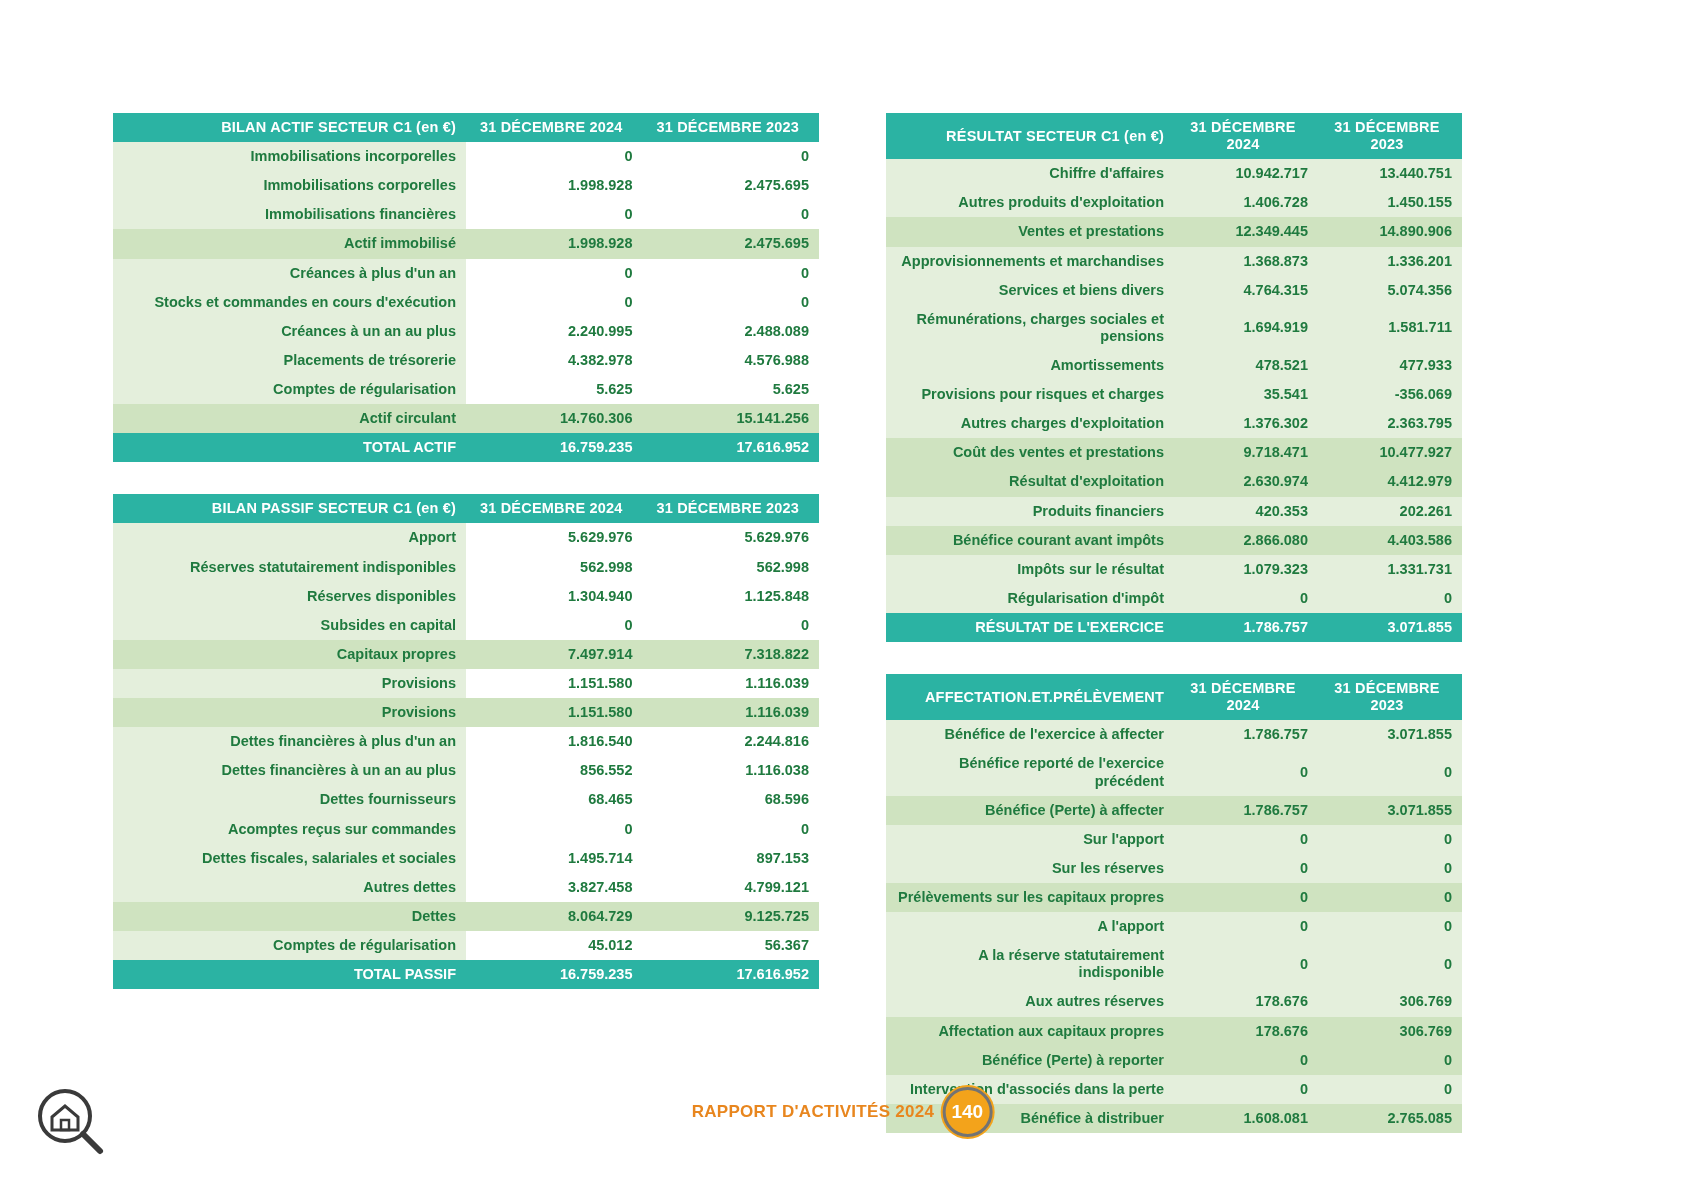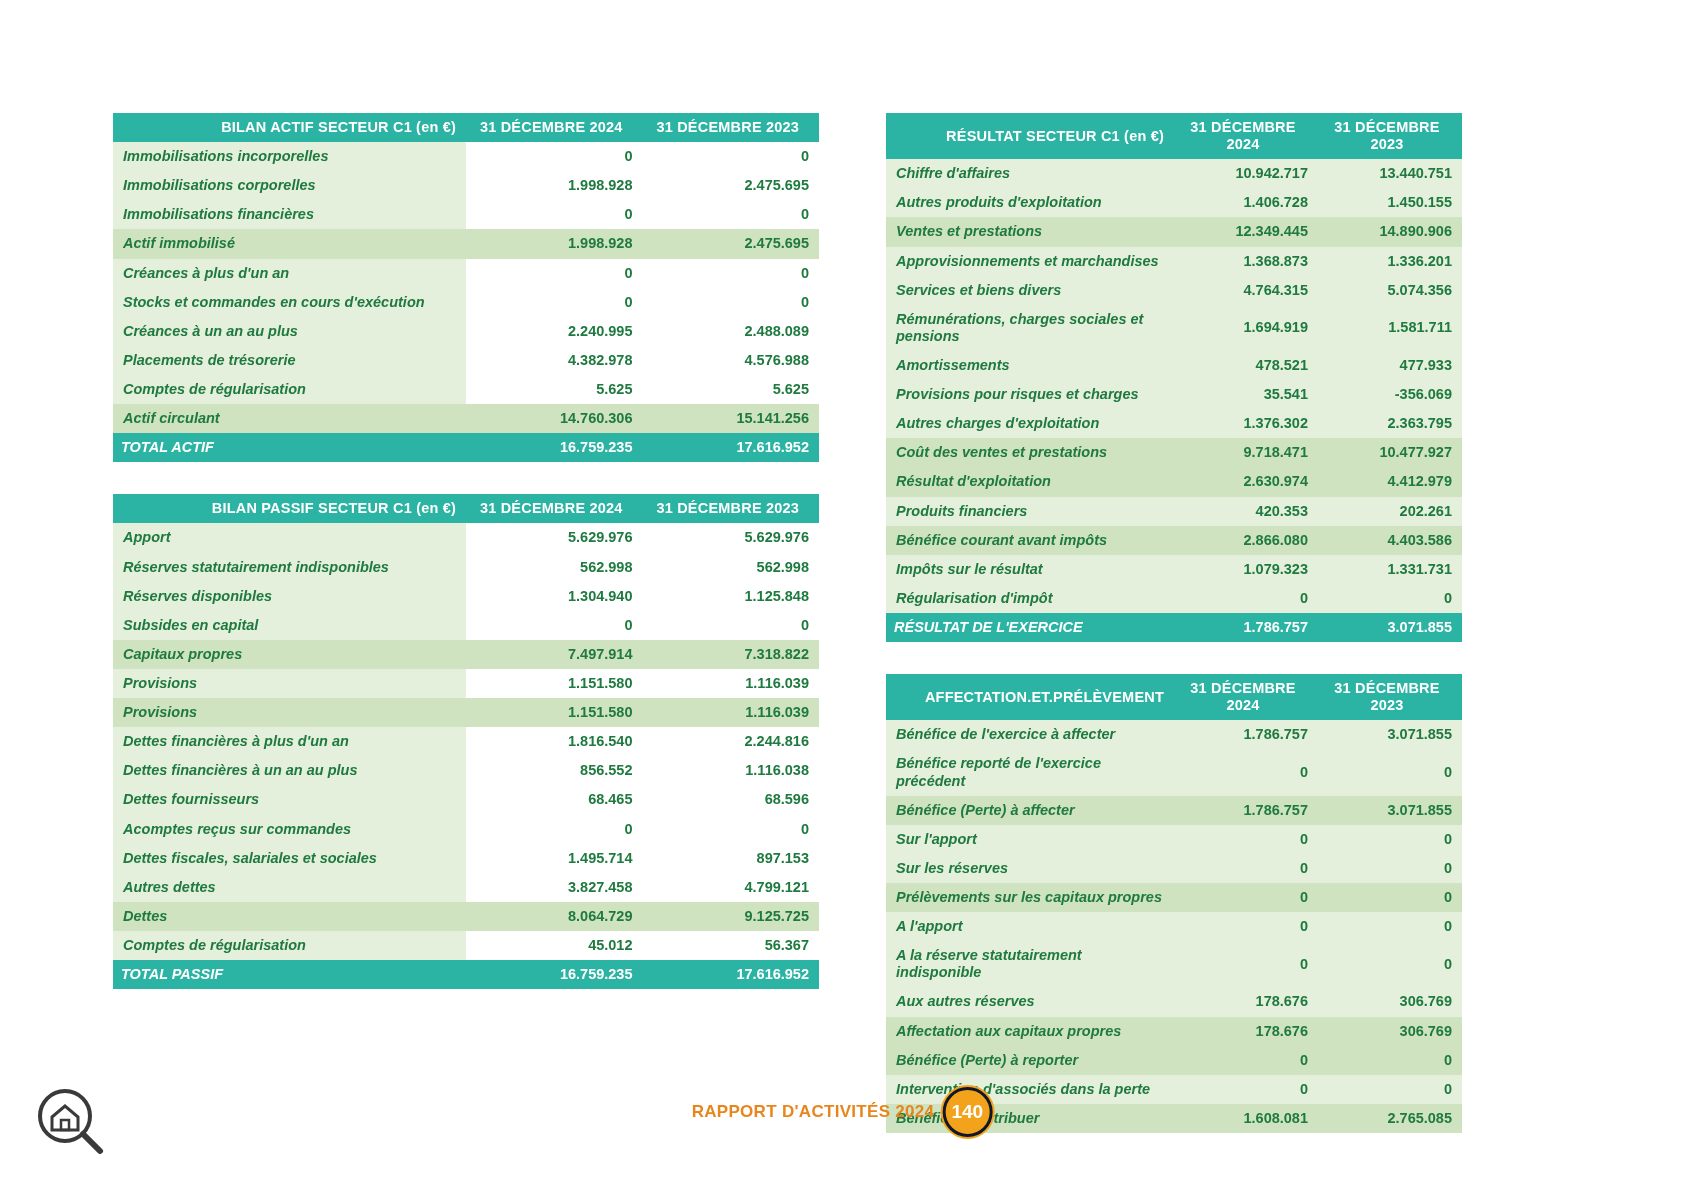--- a/index.html
+++ b/index.html
@@ -44,23 +44,22 @@
     background: #2bb3a3;
     color: #ffffff;
     font-size: 13.5px;
     letter-spacing: .2px;
     padding-top: 11px;
     padding-bottom: 11px;
   }
   thead th.lbl { text-align: right; }
   thead th.num { text-align: center; padding-right: 16px; }
   td.lbl {
-    text-align: left;
+    text-align: right;
     color: #1f7a3f;
-    font-style: italic;
   }
   td.num {
     text-align: right;
     padding-right: 16px;
     color: #1f7a3f;
   }
   
   tr.s0 td { background: #ffffff; }
   tr.s1 td { background: #e4efdc; }
   tr.s2 td { background: #cfe3c0; }
@@ -103,21 +102,21 @@
   .pagebadge {
     width: 50px; height: 50px;
     border-radius: 50%;
     background: #f3a31b;
     color: #ffffff;
     display: flex;
     align-items: center;
     justify-content: center;
     font-size: 19px;
     font-weight: bold;
-    border: 3px solid #0f172a;
+    border: 3px solid #737373;
     box-shadow: 0 0 0 2px #f3a31b;
   }
   .logo {
     position: absolute;
     left: 34px; bottom: 34px;
     width: 72px; height: 72px;
   }
 </style>
 </head>
 <body>

